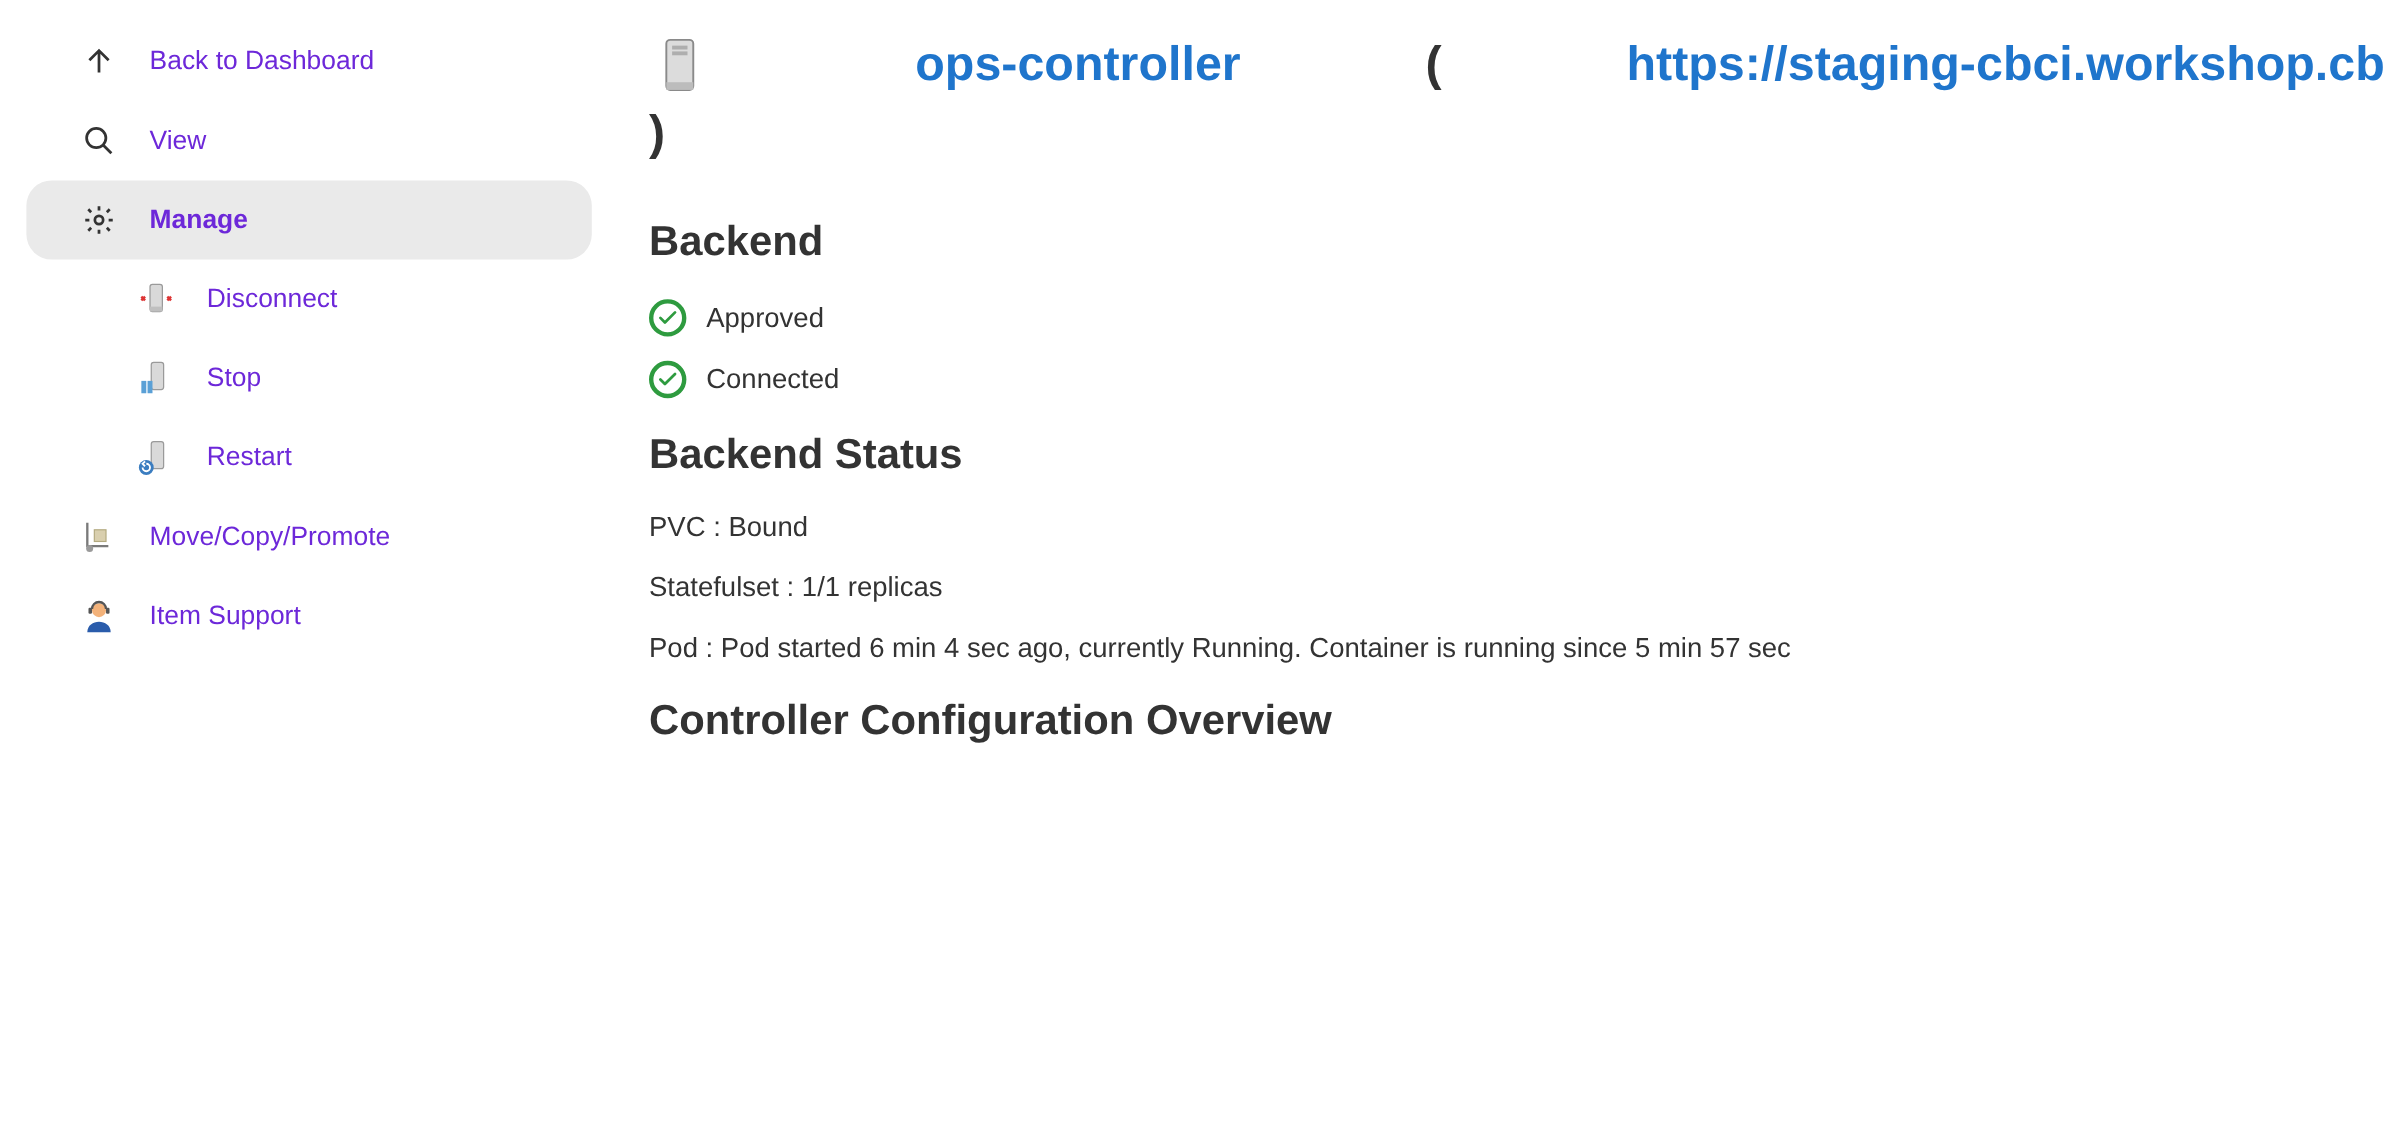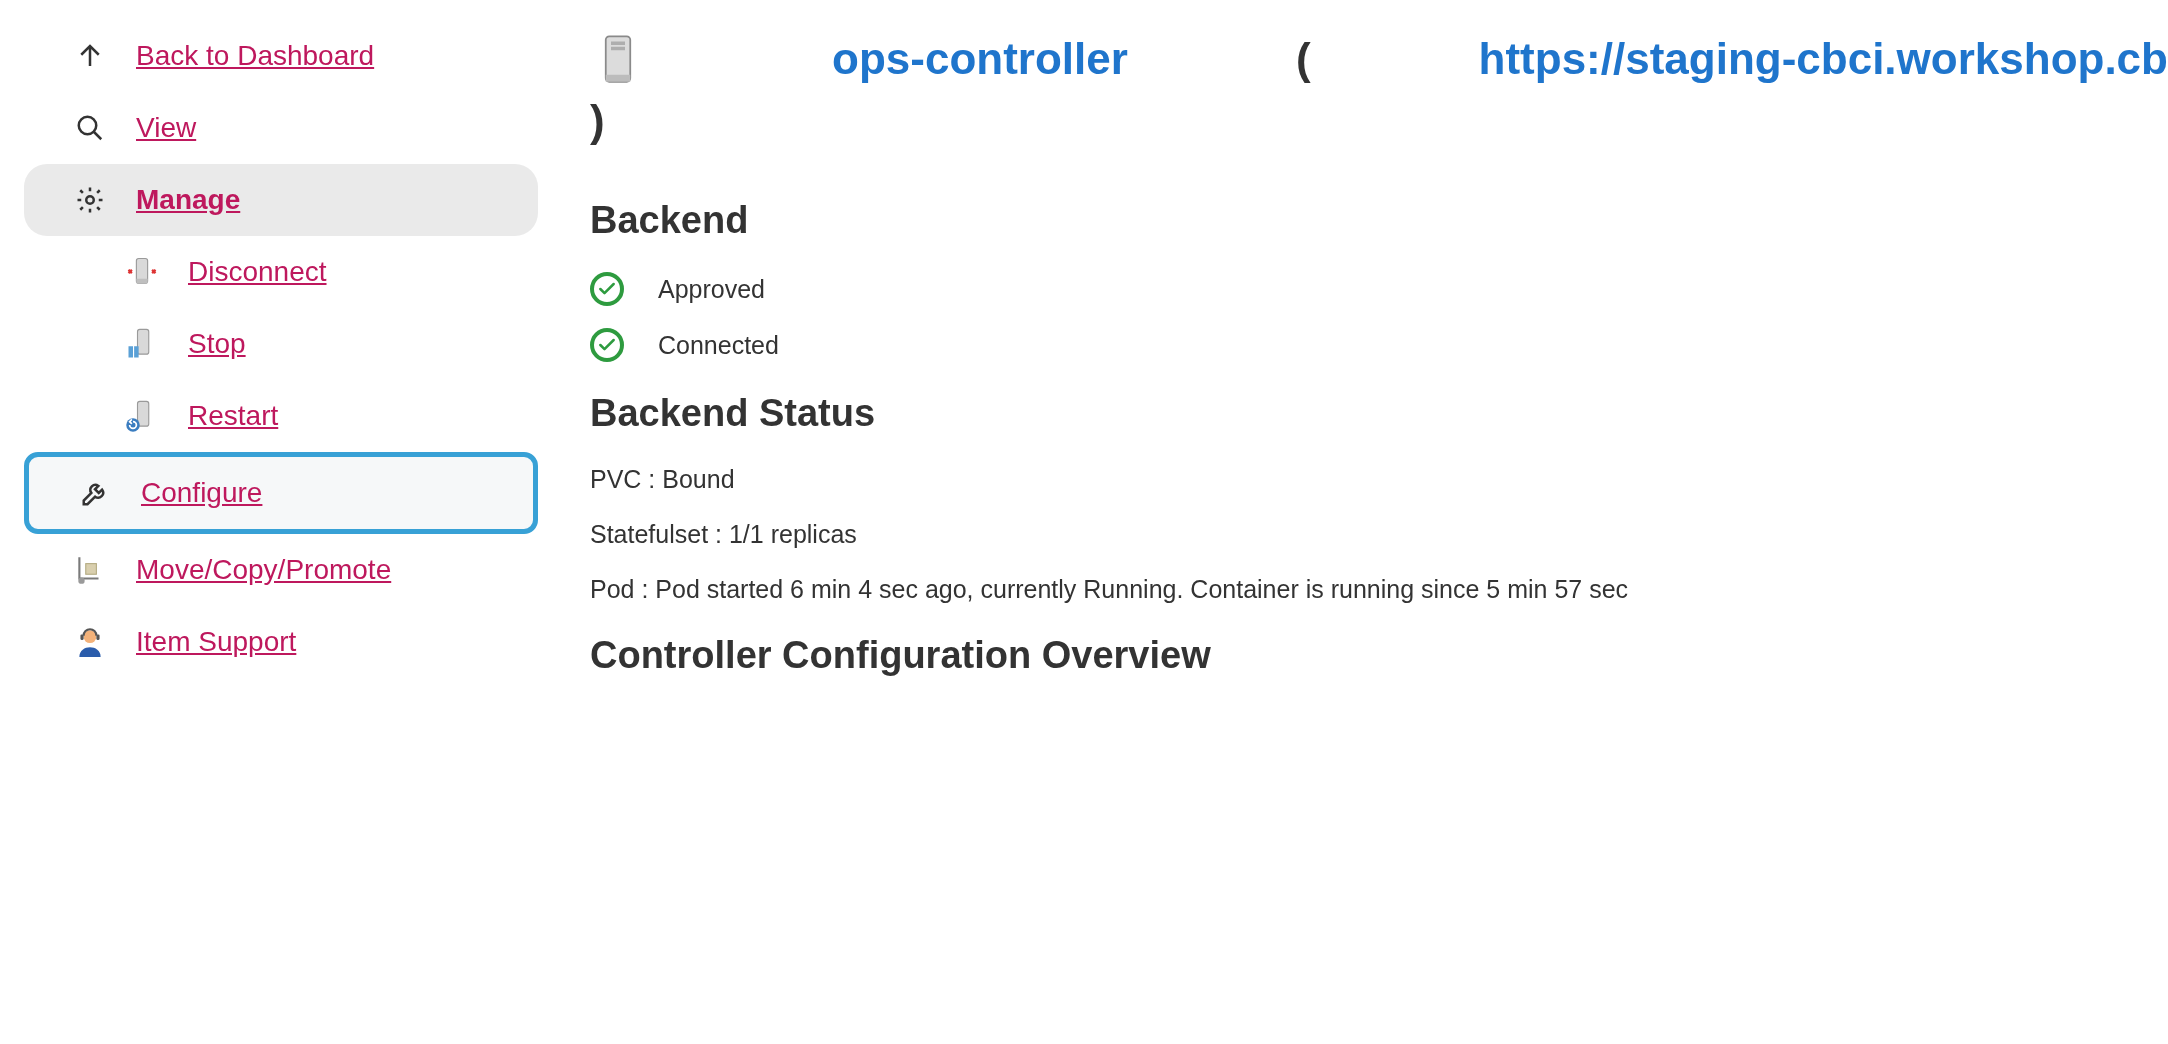--- a/index.html
+++ b/index.html
@@ -15,25 +15,24 @@
     .sidebar {
       width: 554px;
       padding: 20px 0 0 0;
       flex-shrink: 0;
     }
     .sidebar-item {
       display: flex;
       align-items: center;
       padding: 18px 0 18px 48px;
       cursor: pointer;
-      font-size: 28px;
-      color: #be185d;
+      font-size: 24px;
+      color: #6d28d9;
       border-radius: 14px;
       margin: 0 16px 0 24px;
-      text-decoration: underline;
     }
     .sidebar-item.active {
       background: #eaeaea;
       font-weight: 700;
       border-radius: 23px;
     }
     .sidebar-item.highlighted {
       border: 5px solid #38a1d6;
       background: #f6f8f9;
       margin-left: 24px;
@@ -82,21 +81,20 @@
       font-weight: 800;
       color: #333;
       margin: 30px 0 30px 0;
     }
     .status-line {
       display: flex;
       align-items: center;
       font-size: 25px;
       color: #333;
       margin-bottom: 22px;
-      gap: 16px;
     }
     .check-circle {
       width: 34px;
       height: 34px;
       border: 4px solid #2e9b3f;
       border-radius: 50%;
       display: inline-flex;
       align-items: center;
       justify-content: center;
       margin-right: 18px;
@@ -173,28 +171,20 @@
       <svg viewBox="0 0 32 32" width="36" height="36">
         <rect x="12" y="3" width="10" height="22" rx="2" fill="#d9d9d9" stroke="#9a9a9a"></rect>
         <circle cx="8" cy="24" r="6" fill="#3b7dc0"></circle>
         <path d="M5 24a3 3 0 1 0 3-3" stroke="#fff" stroke-width="1.5" fill="none"></path>
         <path d="M7 19l-2 2 2 2" stroke="#fff" stroke-width="1.5" fill="none"></path>
       </svg>
     </span>
     <span>Restart</span>
   </div>
 
-  <div class="sidebar-item highlighted">
-    <span class="sidebar-icon">
-      <svg viewBox="0 0 24 24" width="30" height="30">
-          <path class="svg-stroke" d="M14.7 6.3a4 4 0 0 0-5.6 5.6L3 18v3h3l6.1-6.1a4 4 0 0 0 5.6-5.6L15 12l-3-3 2.7-2.7z"></path>
-        </svg>
-    </span>
-    <span>Configure</span>
-  </div>
 
 
   <div class="sidebar-item">
     <span class="sidebar-icon">
       <svg viewBox="0 0 32 32" width="34" height="34">
         <path d="M6 4v20h18" stroke="#7a7a7a" stroke-width="2" fill="none"></path>
         <circle cx="8" cy="26" r="3" fill="#9a9a9a"></circle>
         <rect x="12" y="10" width="10" height="10" fill="#d9cfae" stroke="#b2a97f"></rect>
       </svg>
     </span>

